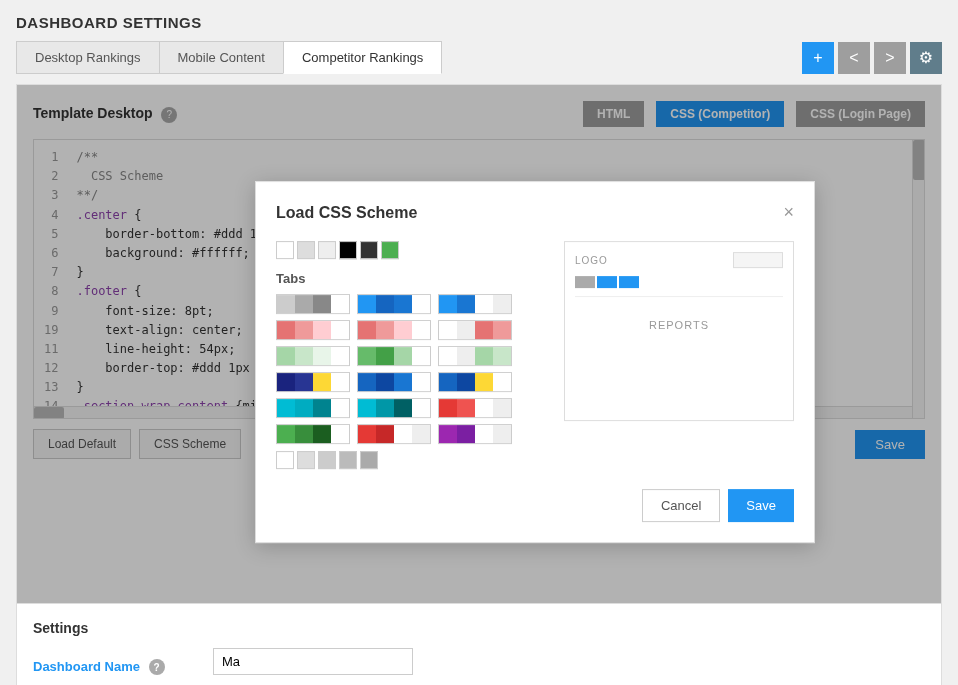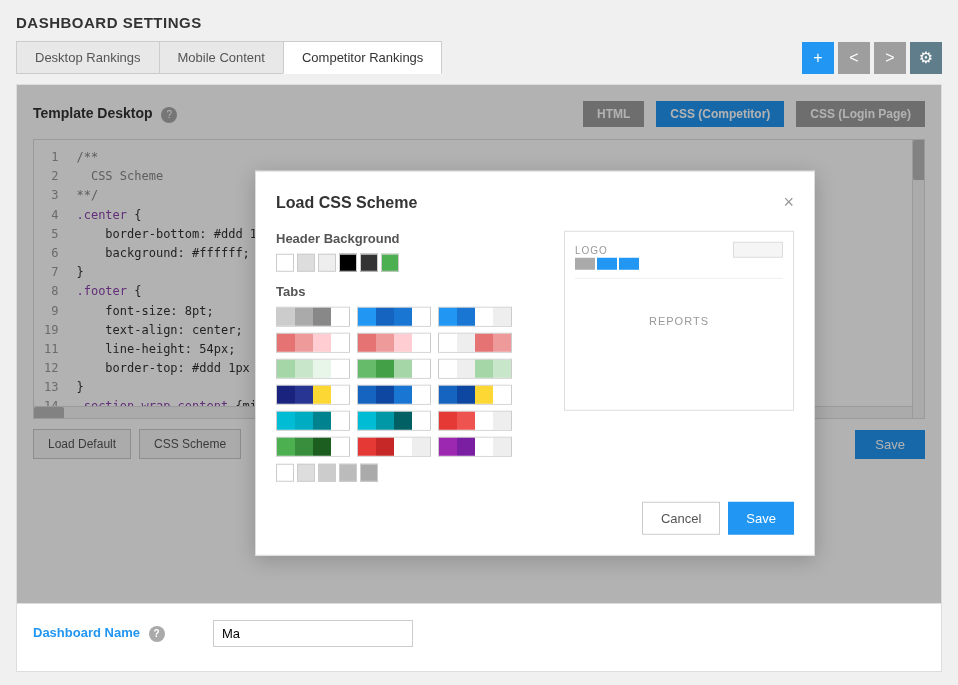--- a/index.html
+++ b/index.html
@@ -82,21 +82,21 @@
       padding: 7px 14px; border: 1px solid #ccc; background: #f5f5f5; cursor: pointer;
       font-size: 12px; color: #555;
     }
     .btn-save {
       padding: 7px 20px; background: #2196f3; border: none; color: #fff; cursor: pointer;
       font-size: 13px;
     }
 
     .settings-section { margin: 0 16px; background: #fff; border: 1px solid #ddd; border-top: none; padding: 16px; }
     .settings-title { font-size: 14px; font-weight: bold; margin-bottom: 12px; color: #333; }
-    .settings-row { display: flex; align-items: center; margin-bottom: 8px; }
+    .settings-row { display: flex; align-items: flex-end; margin-bottom: 8px; }
     .settings-label { width: 180px; font-size: 13px; color: #2196f3; font-weight: bold; }
 
     
     .modal-overlay {
       position: absolute; top: 0; left: 0; right: 0; bottom: 0;
       background: rgba(0,0,0,0.3); z-index: 100;
     }
     .modal {
       position: absolute; top: 50%; left: 50%; transform: translate(-40%, -45%);
       background: #fff; border: 1px solid #ddd; width: 560px;
@@ -121,28 +121,28 @@
 
     .tabs-swatches { display: flex; flex-direction: column; gap: 3px; }
     .tabs-row { display: flex; gap: 3px; margin-bottom: 3px; }
     .swatch-group { display: flex; border: 1px solid #ccc; cursor: pointer; }
     .swatch-group .swatch { border: none; }
 
     
     .preview-box {
       border: 1px solid #ddd; padding: 10px; min-height: 180px; background: #fff;
     }
-    .preview-header { display: flex; justify-content: space-between; align-items: center; }
+    .preview-header { display: flex; justify-content: space-between; align-items: center; margin-bottom: 8px; }
     .preview-logo { font-size: 10px; color: #999; letter-spacing: 1px; }
     .preview-input { width: 50px; height: 16px; background: #f5f5f5; border: 1px solid #ddd; }
     .preview-tabs { display: flex; gap: 2px; margin-bottom: 8px; }
     .preview-tab {
       width: 20px; height: 12px; background: #ccc;
     }
-    .preview-content { text-align: center; padding: 34px 0; border-top: 1px solid #eee; }
+    .preview-content { text-align: center; padding: 20px 0; border-top: 1px solid #eee; }
     .preview-reports { font-size: 11px; color: #999; letter-spacing: 1px; }
 
     .modal-footer { display: flex; justify-content: flex-end; gap: 8px; margin-top: 20px; }
     .btn-cancel { padding: 8px 18px; background: #fff; border: 1px solid #ccc; cursor: pointer; font-size: 13px; color: #555; }
     .btn-modal-save { padding: 8px 18px; background: #2196f3; border: none; color: #fff; cursor: pointer; font-size: 13px; }
 
     .content-bg-swatches { display: flex; gap: 3px; margin-top: 4px; }
   </style>
 </head>
 <body>
@@ -243,21 +243,20 @@
 
         <div class="modal-header">
           <span class="modal-title">Load CSS Scheme</span>
           <button class="modal-close">×</button>
         </div>
 
         <div class="modal-body">
 
           <div class="modal-left">
 
-            <div class="section-label">Header Background</div>
             <div class="color-swatches">
               <div class="swatch" style="background:#ffffff"></div>
               <div class="swatch" style="background:#dddddd"></div>
               <div class="swatch" style="background:#eeeeee"></div>
               <div class="swatch" style="background:#000000"></div>
               <div class="swatch" style="background:#333333"></div>
               <div class="swatch" style="background:#4caf50"></div>
             </div>
 
             <div class="section-label">Tabs</div>
@@ -422,20 +421,21 @@
           <button class="btn-cancel">Cancel</button>
           <button class="btn-modal-save">Save</button>
         </div>
 
       </div>
     </div>
 
   </div>
 
   <div class="settings-section">
+    <div class="settings-title">Settings</div>
     <div class="settings-row">
       <span class="settings-label">
         <span>Dashboard Name</span>
         <span class="info-icon">?</span>
       </span>
       <input type="text" style="border: 1px solid rgb(204, 204, 204); padding: 5px 8px; font-size: 13px; width: 200px;" value="Ma">
     </div>
   </div>
 
 </div>

